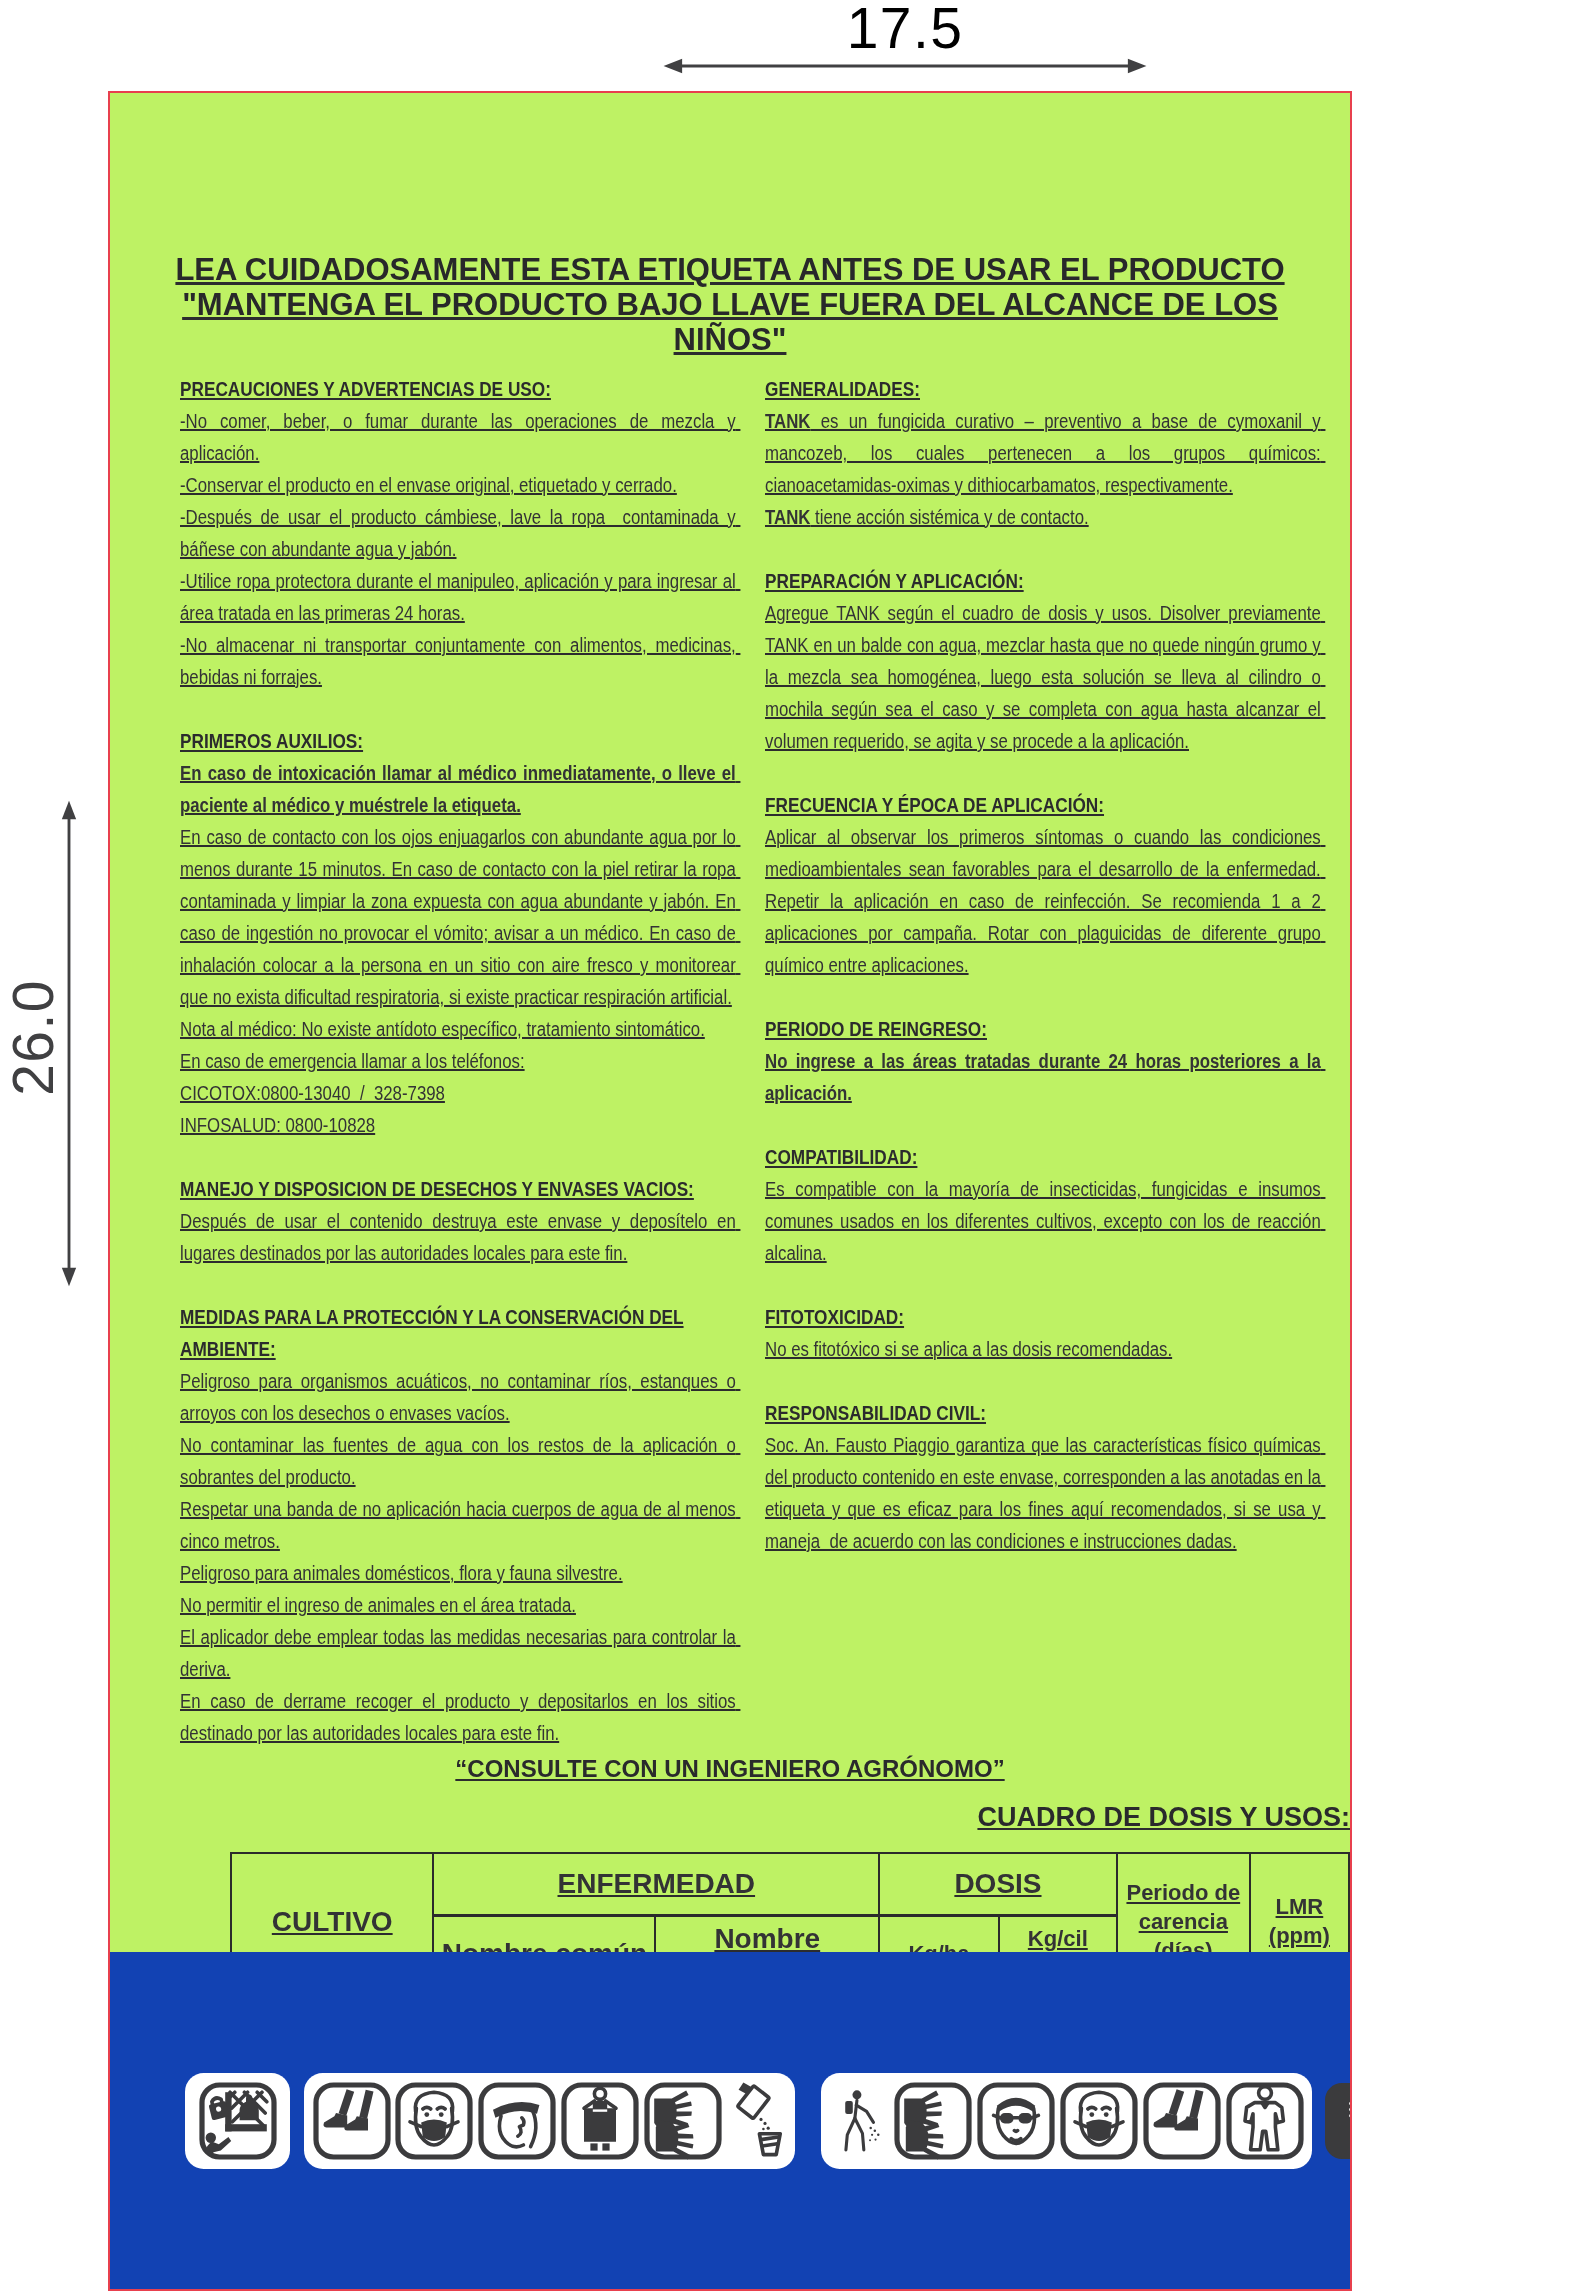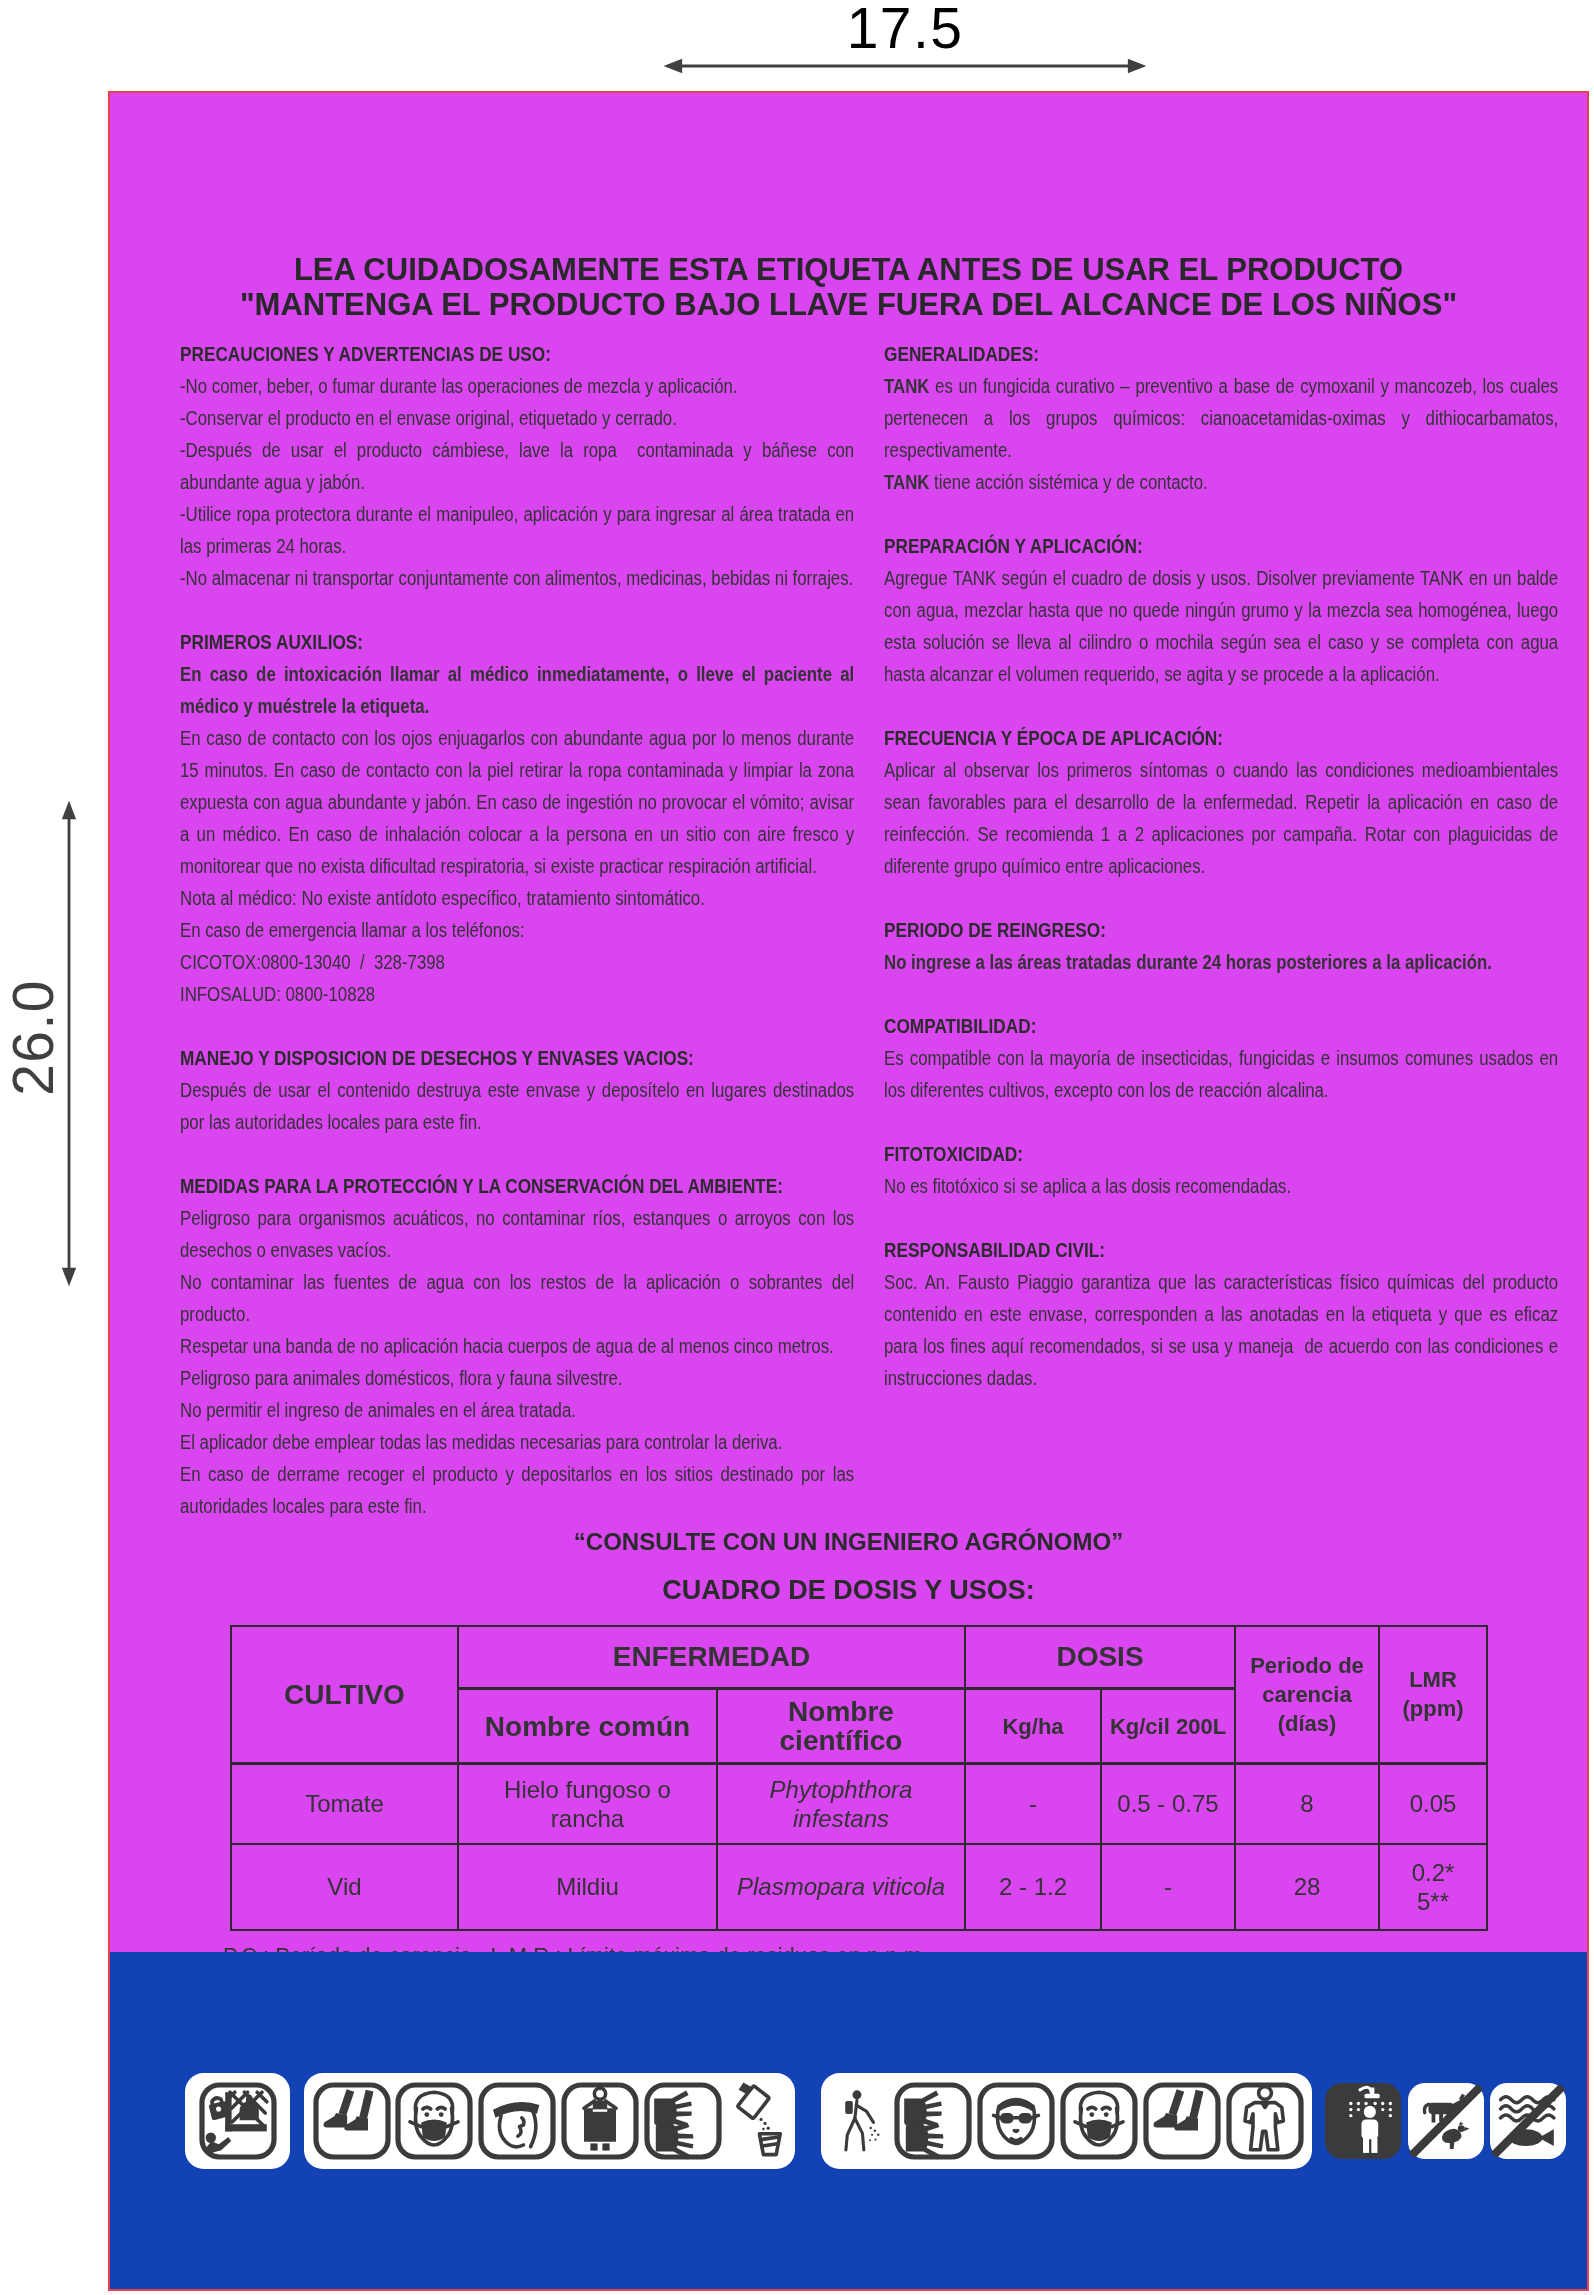--- a/index.html
+++ b/index.html
@@ -10,43 +10,43 @@
   
   .dim-top{position:absolute;top:0;left:661px;width:488px;text-align:center;}
   .dim-top .num{font-size:57px;line-height:56px;color:#000000;letter-spacing:1.4px;}
   .dim-left-num{
     position:absolute;left:-72px;top:1009px;width:201px;height:57px;text-align:center;
     font-size:57px;color:#404042;transform:rotate(-90deg);letter-spacing:1.4px;
   }
   .dim-left-arrow{position:absolute;left:59px;top:798px;}
   
   .label-box{
-    position:absolute;top:91px;left:108px;width:1481px;height:2200px;
-    border:2.2px solid #e8404e;background:#d946ef;box-sizing:border-box;overflow:hidden;
+    position:absolute;top:91px;left:108px;width:1244px;height:2200px;
+    border:2.2px solid #e8404e;background:#bef264;box-sizing:border-box;overflow:hidden;text-decoration:underline;
   }
   .main-title{
     margin:159px 21.5px 0 21.5px;text-align:center;font-weight:bold;
     font-size:31px;line-height:35px;color:#28282a;
   }
   .columns{
     display:flex;gap:29px;padding:0 29px 0 70px;margin-top:16px;
     min-height:1090px;box-sizing:border-box;align-items:flex-start;
   }
   .col{flex:1;overflow:visible;}
   .col-inner{
     width:119%;transform:scaleX(0.84);transform-origin:left top;
     font-size:20px;line-height:32px;text-align:justify;color:#333335;
   }
   .sec+.sec{margin-top:32px;}
   .col-inner h3{font-size:20.5px;line-height:32px;margin:0;font-weight:bold;color:#2b2b2d;text-align:left;}
   .col-inner p{margin:0;white-space:pre-wrap;}
   .col-inner p.b{font-weight:bold;}
   
   .consult{margin:0;text-align:center;font-weight:bold;font-size:24px;line-height:39px;color:#2a2a2c;}
-  .cuadro{margin:13px 0 0 0;text-align:center;font-weight:bold;font-size:27px;line-height:32px;color:#2a2a2c;}
+  .cuadro{margin:13px 0 0 0;text-align:right;font-weight:bold;font-size:27px;line-height:32px;color:#2a2a2c;}
   
   table.dose{border-collapse:collapse;margin:18.7px 0 0 120px;table-layout:fixed;border:2.9px solid #2b2b2b;}
   table.dose th,table.dose td{
     border:2.2px solid #2b2b2b;text-align:center;vertical-align:middle;
     padding:2.9px 5.7px;color:#333335;
   }
   table.dose thead th{font-weight:bold;font-size:28px;line-height:29px;border-bottom:3.6px solid #2b2b2b;}
   table.dose thead th.small{font-size:22px;}
   table.dose thead tr:first-child{height:63px;}
   table.dose thead tr:last-child{height:75px;}

